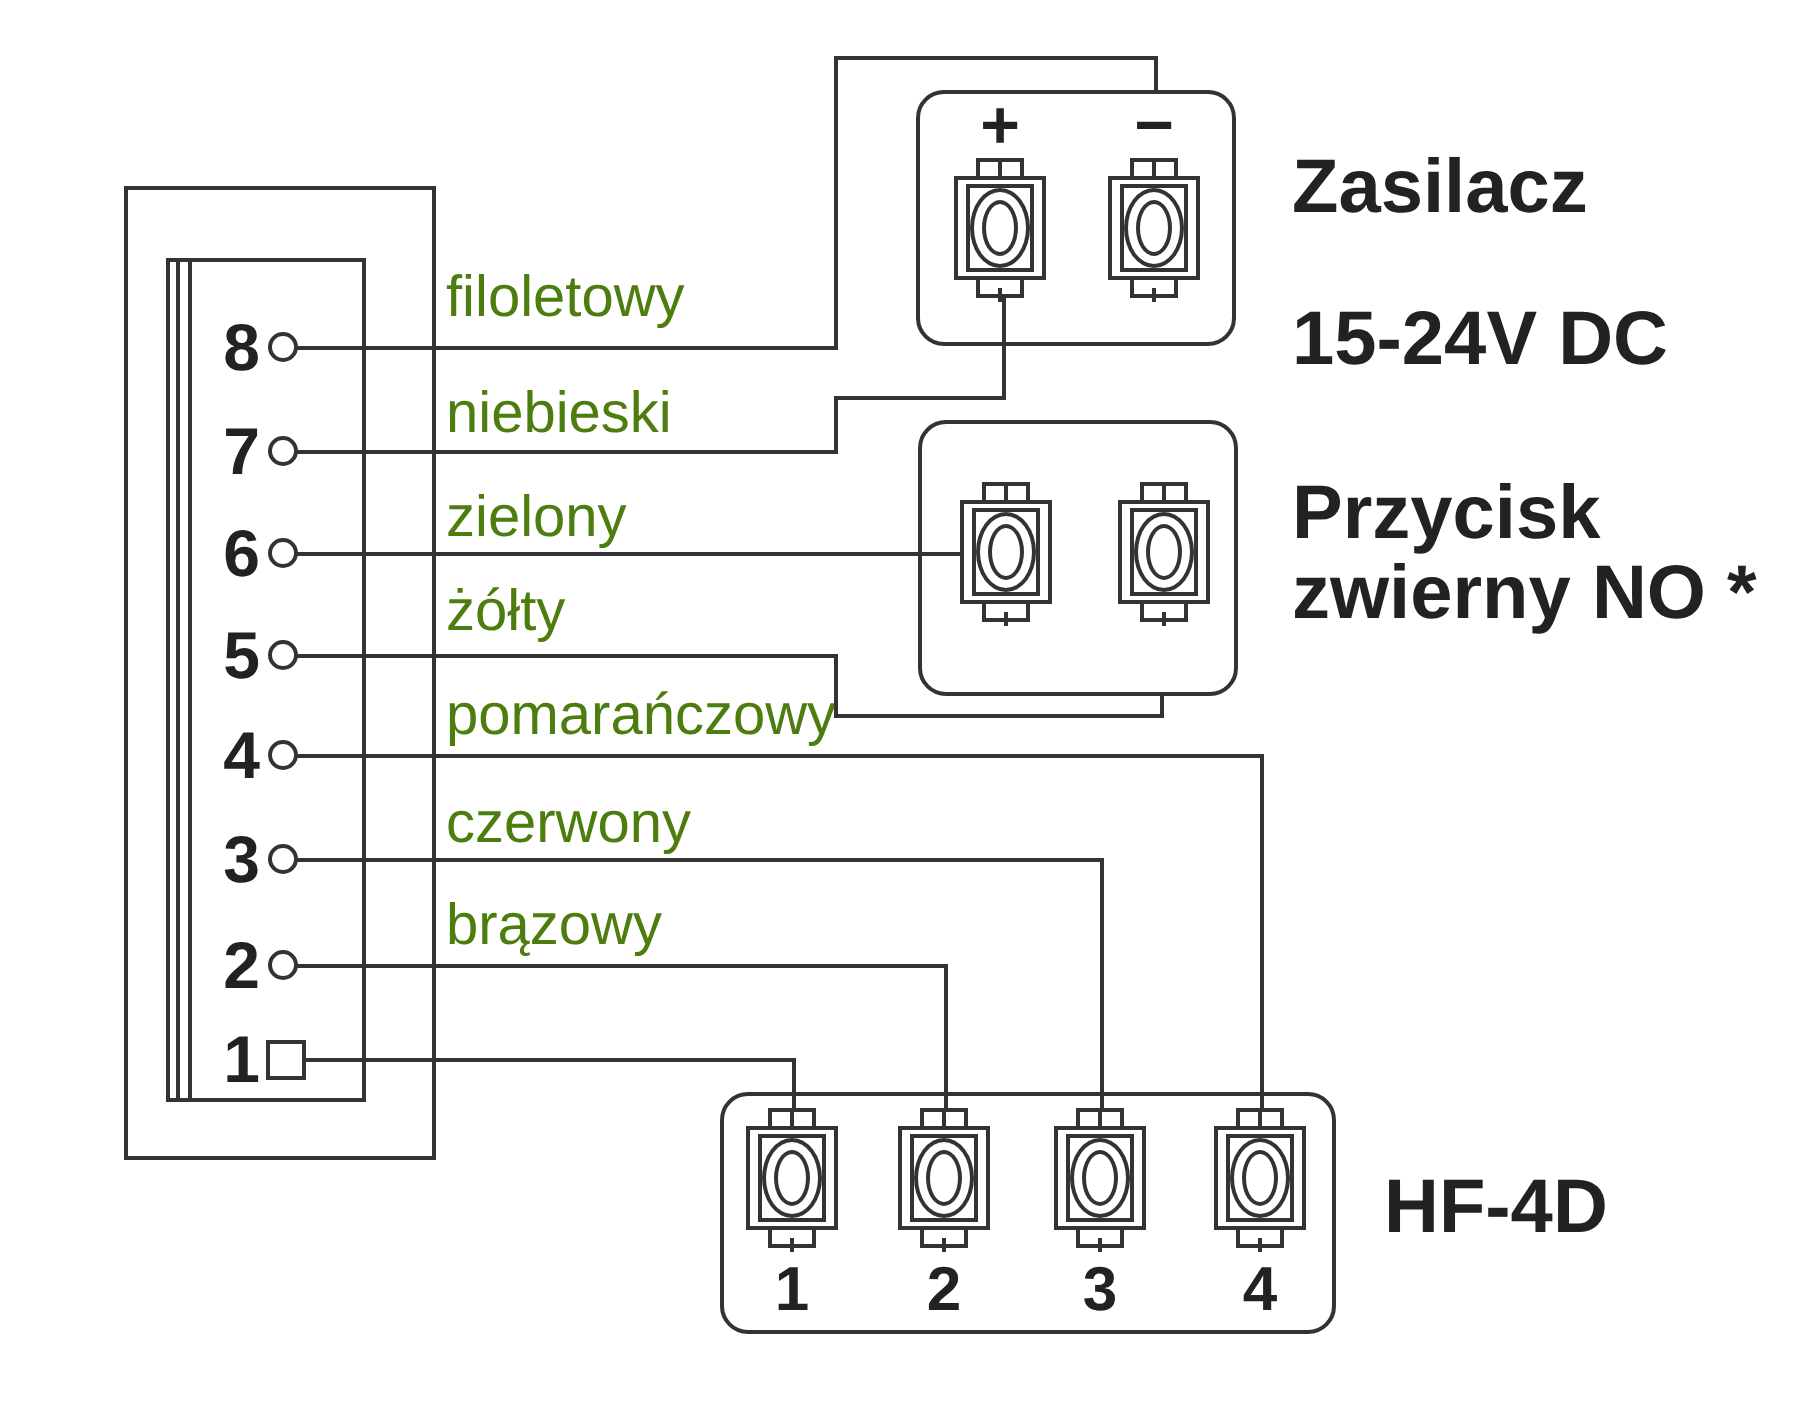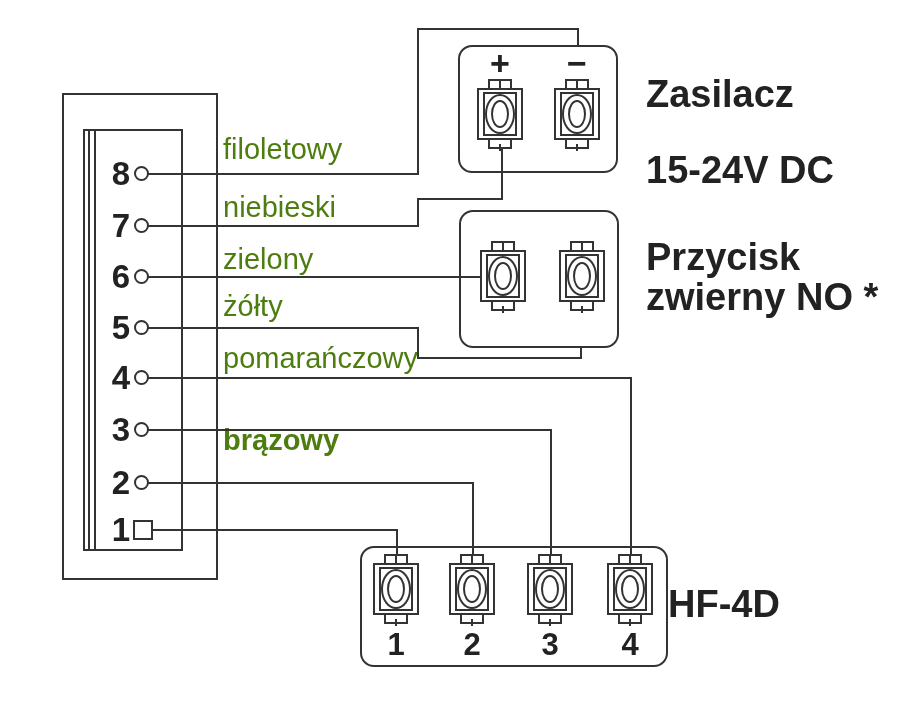--- a/index.html
+++ b/index.html
@@ -61,21 +61,22 @@
   <div class="pin-dot" style="left:134px;top:370px;"></div>
   <div class="pin-dot" style="left:134px;top:422px;"></div>
   <div class="pin-dot" style="left:134px;top:475px;"></div>
   <div class="pin-sq" style="left:133px;top:520px;"></div>
 
   <div class="wire-label" style="top:134px;">filoletowy</div>
   <div class="wire-label" style="top:192px;">niebieski</div>
   <div class="wire-label" style="top:244px;">zielony</div>
   <div class="wire-label" style="top:291px;">żółty</div>
   <div class="wire-label" style="top:343px;text-align:center;">pomarańczowy</div>
-  <div class="wire-label" style="top:425px;font-weight:bold;">brązowy</div>
+  <div class="wire-label" style="top:397px;">czerwony</div>
+  <div class="wire-label" style="top:448px;">brązowy</div>
 
   <div class="hl" style="left:148px;top:173px;width:271px;"></div>
   <div class="vl" style="left:417px;top:28px;height:147px;"></div>
   <div class="hl" style="left:417px;top:28px;width:162px;"></div>
   <div class="vl" style="left:577px;top:28px;height:19px;"></div>
 
   <div class="hl" style="left:148px;top:225px;width:271px;"></div>
   <div class="vl" style="left:417px;top:198px;height:29px;"></div>
   <div class="hl" style="left:417px;top:198px;width:86px;"></div>
   <div class="vl" style="left:501px;top:149px;height:51px;"></div>
@@ -103,21 +104,21 @@
   <div class="sign" style="left:480px;top:46px;">+</div>
   <div class="sign" style="left:557px;top:46px;">−</div>
   <div class="big-label" style="left:646px;top:74px;">Zasilacz</div>
   <div class="big-label" style="left:646px;top:114px;margin-top:36px;">15-24V DC</div>
 
   <div class="rbox" style="left:459px;top:210px;width:160px;height:138px;"></div>
   <div class="big-label" style="left:646px;top:237px;">Przycisk</div>
   <div class="big-label" style="left:646px;top:277px;">zwierny NO *</div>
 
   <div class="rbox" style="left:360px;top:546px;width:308px;height:121px;"></div>
-  <div class="big-label" style="left:668px;top:584px;">HF-4D</div>
+  <div class="big-label" style="left:692px;top:584px;">HF-4D</div>
 
   <div class="term" style="left:475px;top:79px;">
     <div class="tcap"></div>
     <div class="tbody"></div>
     <div class="tinner"></div>
     <div class="tring"></div>
     <div class="toval"></div>
     <div class="tbcap"></div>
   </div>
   <div class="term" style="left:552px;top:79px;">

